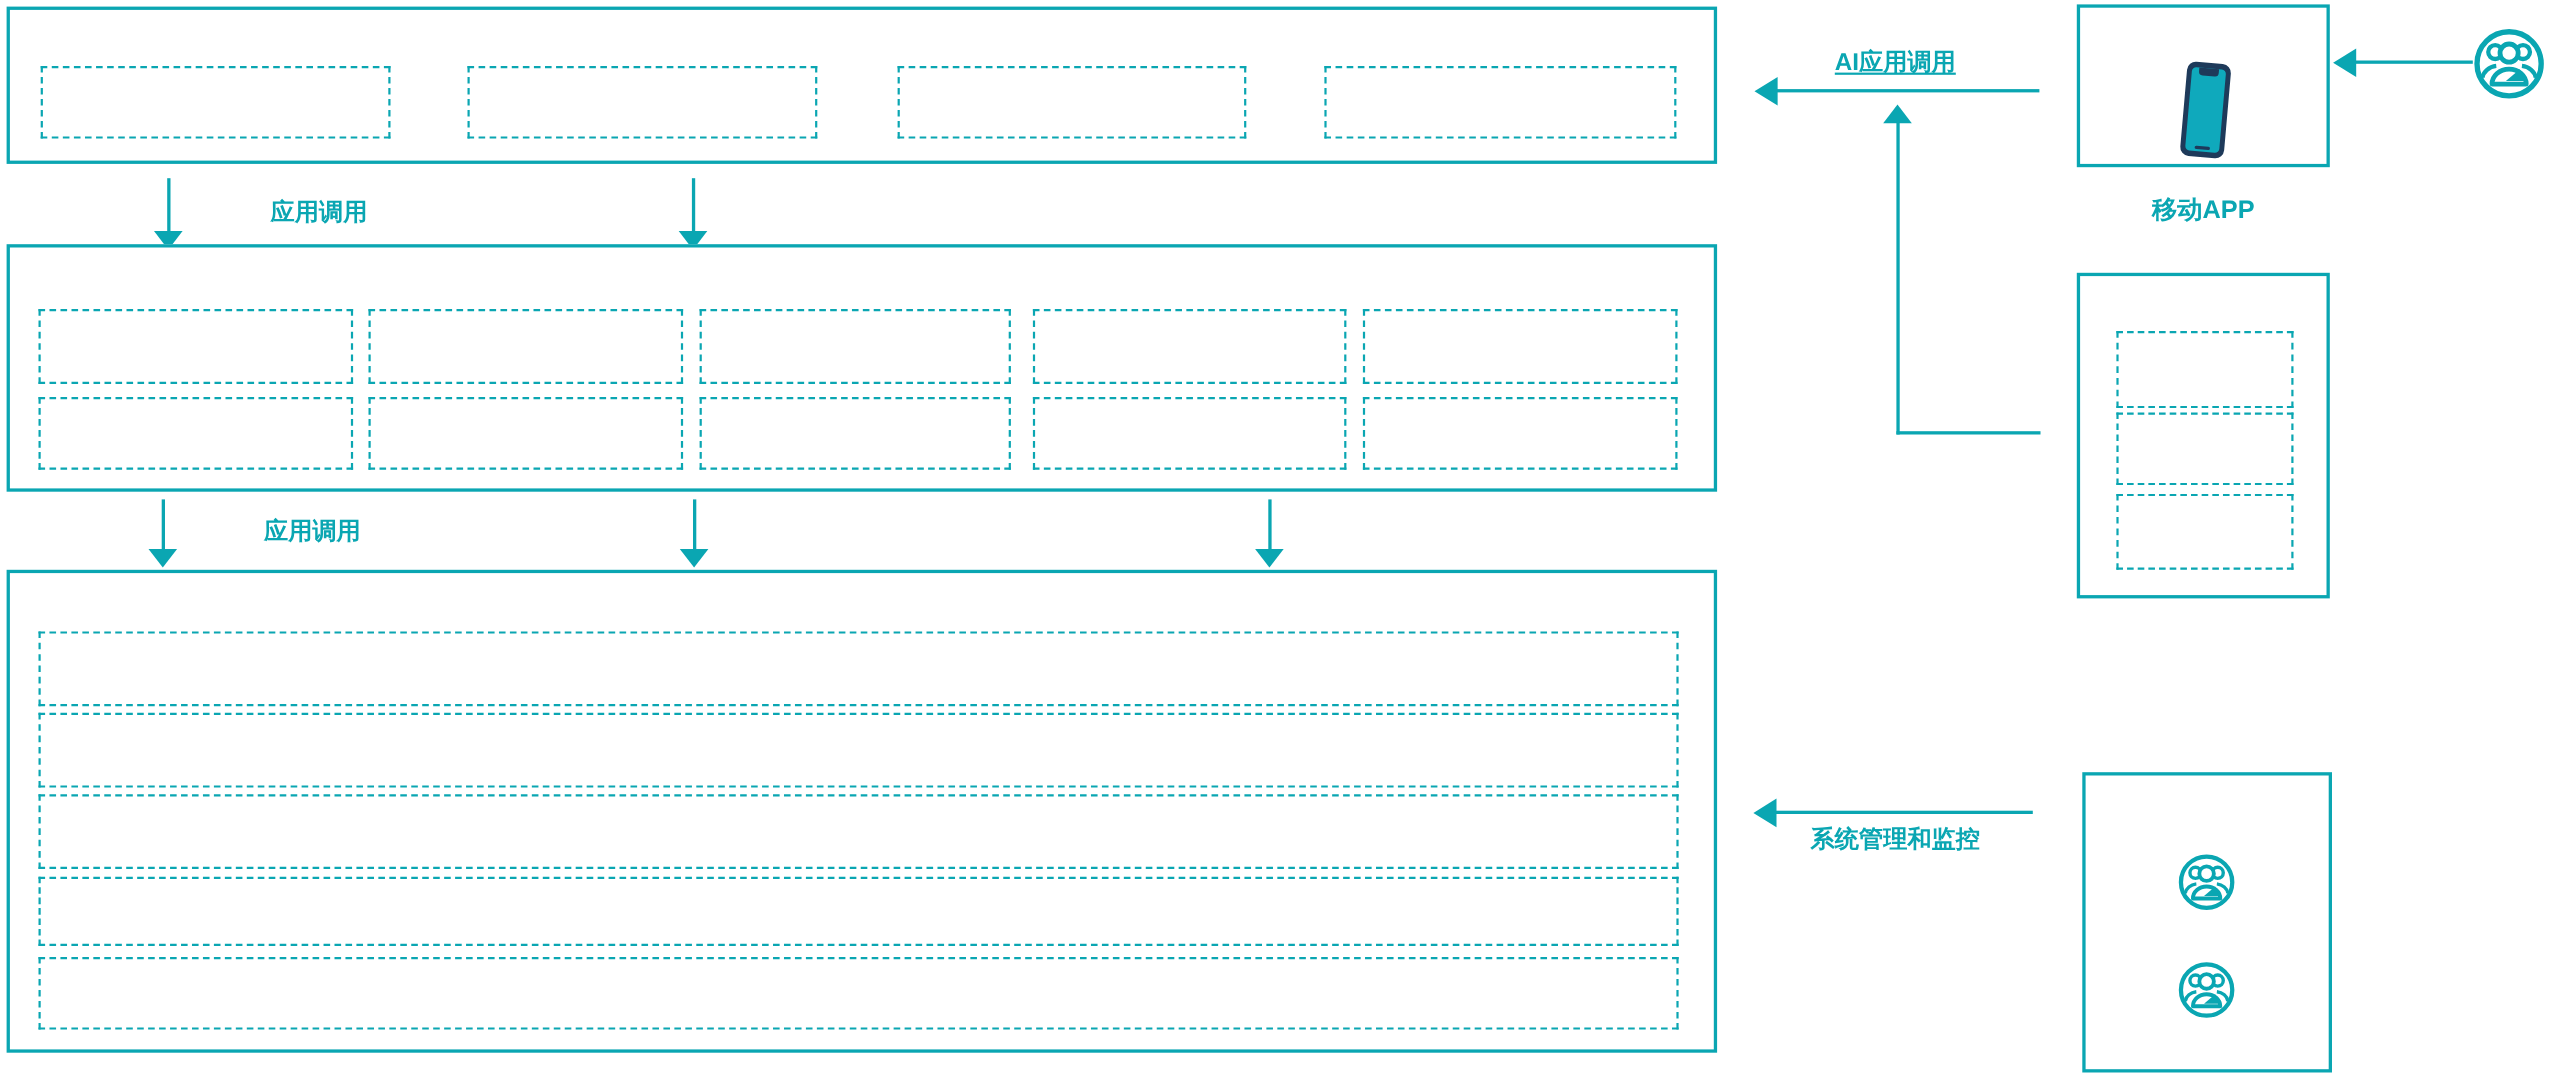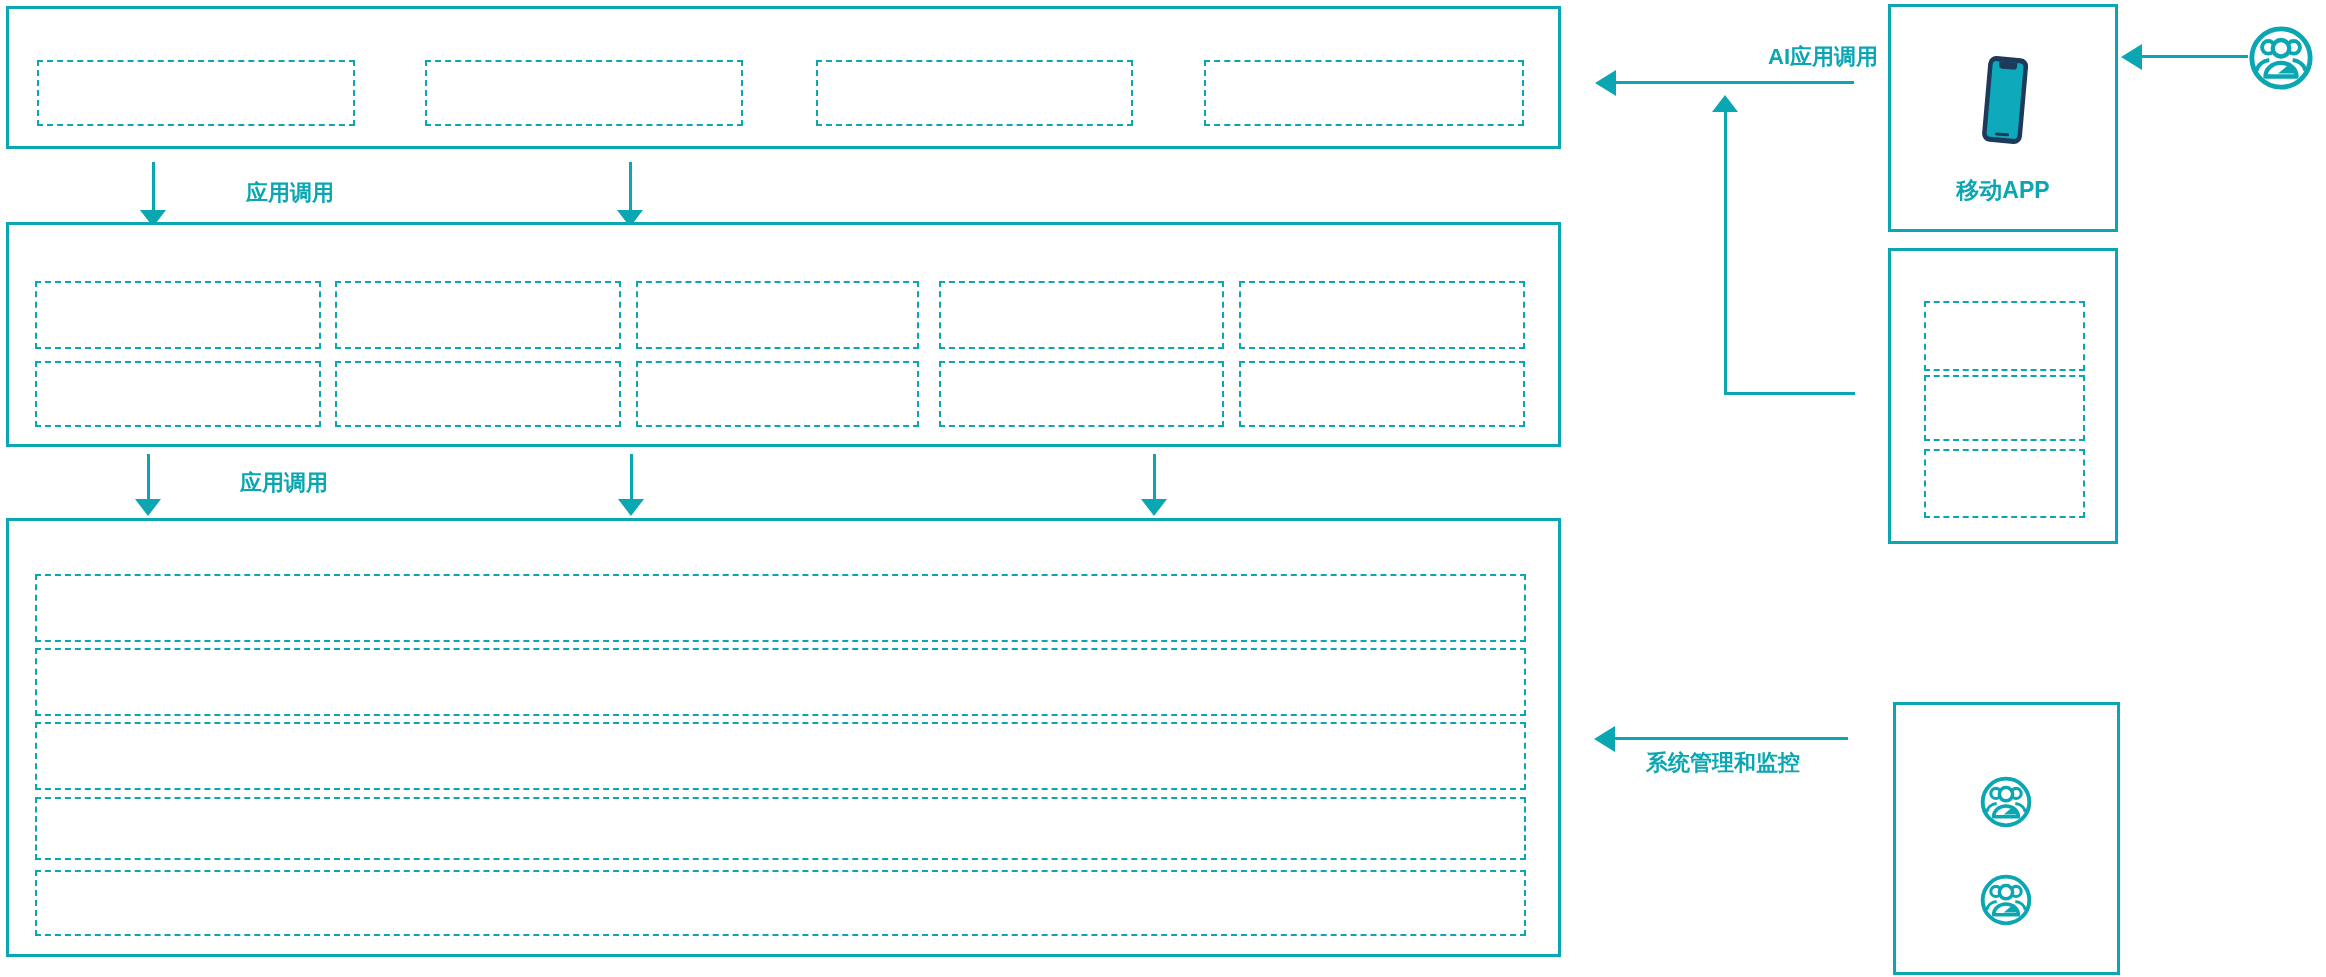--- a/index.html
+++ b/index.html
@@ -105,21 +105,21 @@
   <div class="lbl" style="left:240px;top:472px;">应用调用</div>
 
   <div class="solid-box" style="left:6px;top:518px;width:1555px;height:439px;">
     <div class="dashed" style="left:26px;top:53px;width:1491px;height:68px;"></div>
     <div class="dashed" style="left:26px;top:127px;width:1491px;height:68px;"></div>
     <div class="dashed" style="left:26px;top:201px;width:1491px;height:68px;"></div>
     <div class="dashed" style="left:26px;top:276px;width:1491px;height:63px;"></div>
     <div class="dashed" style="left:26px;top:349px;width:1491px;height:66px;"></div>
   </div>
 
-  <div class="solid-box" style="left:1888px;top:4px;width:230px;height:228px;">
+  <div class="solid-box" style="left:1888px;top:4px;width:230px;height:148px;">
     <svg class="icon-abs" width="46" height="92" viewBox="0 0 46 92" style="left:91px;top:48px;transform:rotate(5deg);">
       <rect x="3" y="2" width="40" height="86" rx="8" fill="var(--navy)"></rect>
       <rect x="7.5" y="7" width="31" height="76" rx="4" fill="var(--screen)"></rect>
       <path d="M14 7 h18 v3.5 a3.5 3.5 0 0 1 -3.5 3.5 h-11 a3.5 3.5 0 0 1 -3.5 -3.5 z" fill="var(--navy)"></path>
       <rect x="16" y="78" width="14" height="3" rx="1.5" fill="var(--navy)"></rect>
     </svg>
     <div class="mobile-label">移动APP</div>
   </div>
 
   <svg class="icon-abs" width="70" height="70" viewBox="0 0 72 72" style="left:2246px;top:23px;">
@@ -131,21 +131,21 @@
       <path d="M61 49 a15 13 0 0 0 -13 -11"></path>
     </g>
     <circle cx="36" cy="26" r="8.5" fill="#fff" stroke="var(--teal)" stroke-width="4.5"></circle>
     <path d="M20 55 a16 14 0 0 1 32 0 z" fill="#fff" stroke="var(--teal)" stroke-width="4.5" stroke-linejoin="round"></path>
     <path d="M33 52 L50 52 L46 41 Z" class="fill"></path>
   </svg>
 
   <div class="hline" style="left:2140px;top:55px;width:108px;"></div>
   <div class="arrow-left" style="left:2121px;top:44px;"></div>
 
-  <div class="lbl" style="left:1768px;top:46px;">AI应用调用</div>
+  <div class="lbl" style="left:1668px;top:46px;text-decoration:underline;">AI应用调用</div>
   <div class="hline" style="left:1614px;top:81px;width:240px;"></div>
   <div class="arrow-left" style="left:1595px;top:70px;"></div>
 
   <div class="arrow-up" style="left:1712px;top:95px;"></div>
   <div class="vline" style="left:1724px;top:110px;height:285px;"></div>
   <div class="hline" style="left:1724px;top:392px;width:131px;"></div>
 
   <div class="solid-box" style="left:1888px;top:248px;width:230px;height:296px;">
     <div class="dashed" style="left:33px;top:50px;width:161px;height:70px;"></div>
     <div class="dashed" style="left:33px;top:124px;width:161px;height:66px;"></div>

